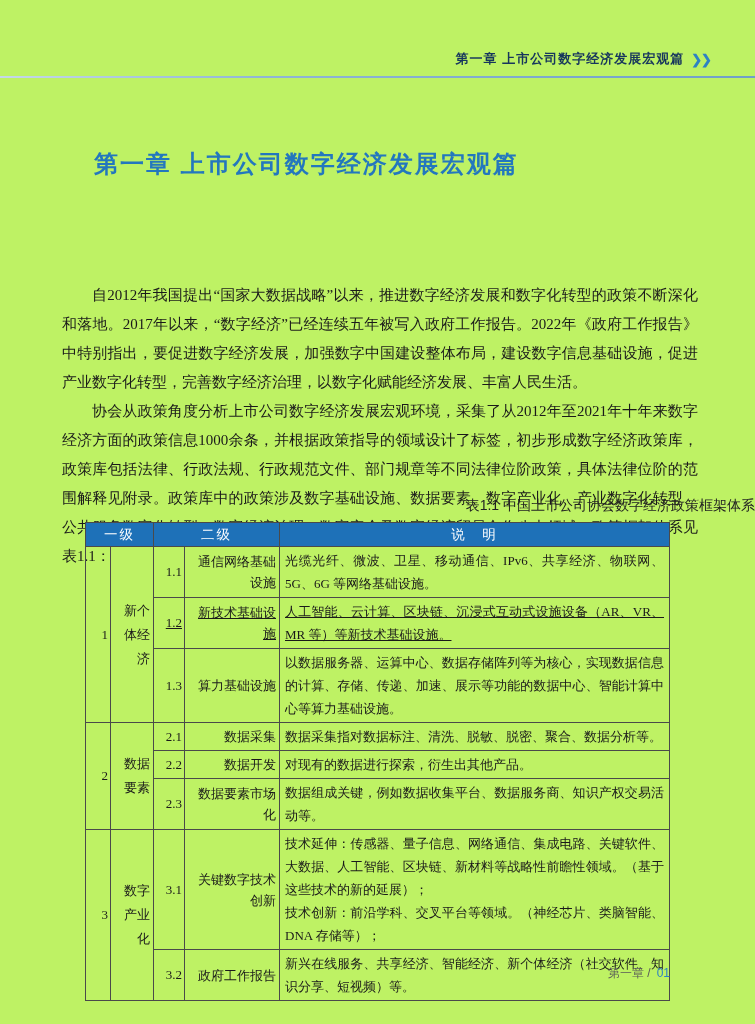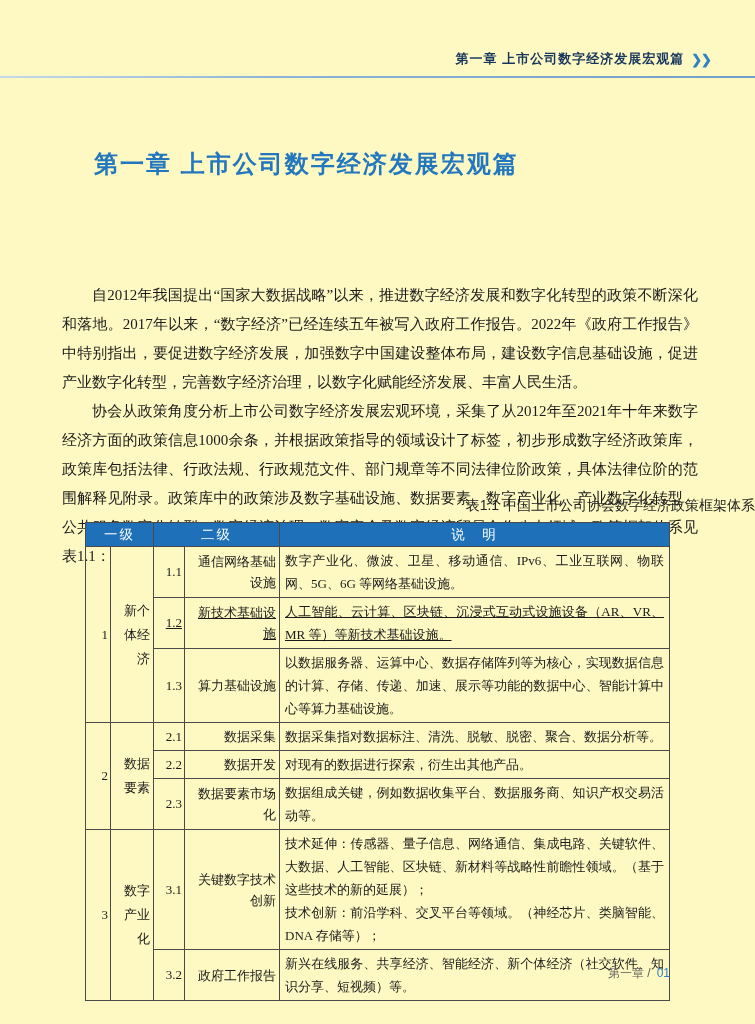--- a/index.html
+++ b/index.html
@@ -2,21 +2,21 @@
 <html><head>
 <meta charset="utf-8">
 <style>
   * { margin: 0; padding: 0; box-sizing: border-box; }
   html, body { background: #e8e8e8; }
   .page {
     position: relative;
     width: 755px;
     height: 1024px;
     margin: 0 auto;
-    background: #fef9c3;
+    background: #bef264;
     font-family: "Liberation Serif", serif;
     color: #1a1a1a;
     overflow: hidden;
   }
 
   
   .running-header {
     position: absolute;
     top: 50px; right: 44px;
     font-family: "Liberation Sans", sans-serif;
@@ -156,21 +156,21 @@
           <th colspan="2">二级</th>
           <th>说　明</th>
         </tr>
       </thead>
       <tbody>
         <tr style="height:47px;">
           <td class="num" rowspan="3">1</td>
           <td class="name lv1-name" rowspan="3">新个体经济</td>
           <td class="num">1.1</td>
           <td class="name">通信网络基础设施</td>
-          <td class="desc">数字产业化、微波、卫星、移动通信、IPv6、工业互联网、物联网、5G、6G 等网络基础设施。</td>
+          <td class="desc">光缆光纤、微波、卫星、移动通信、IPv6、共享经济、物联网、5G、6G 等网络基础设施。</td>
         </tr>
         <tr style="height:48px;text-decoration:underline;">
           <td class="num">1.2</td>
           <td class="name">新技术基础设施</td>
           <td class="desc">人工智能、云计算、区块链、沉浸式互动式设施设备（AR、VR、MR 等）等新技术基础设施。</td>
         </tr>
         <tr style="height:47px;">
           <td class="num">1.3</td>
           <td class="name">算力基础设施</td>
           <td class="desc">以数据服务器、运算中心、数据存储阵列等为核心，实现数据信息的计算、存储、传递、加速、展示等功能的数据中心、智能计算中心等算力基础设施。</td>

